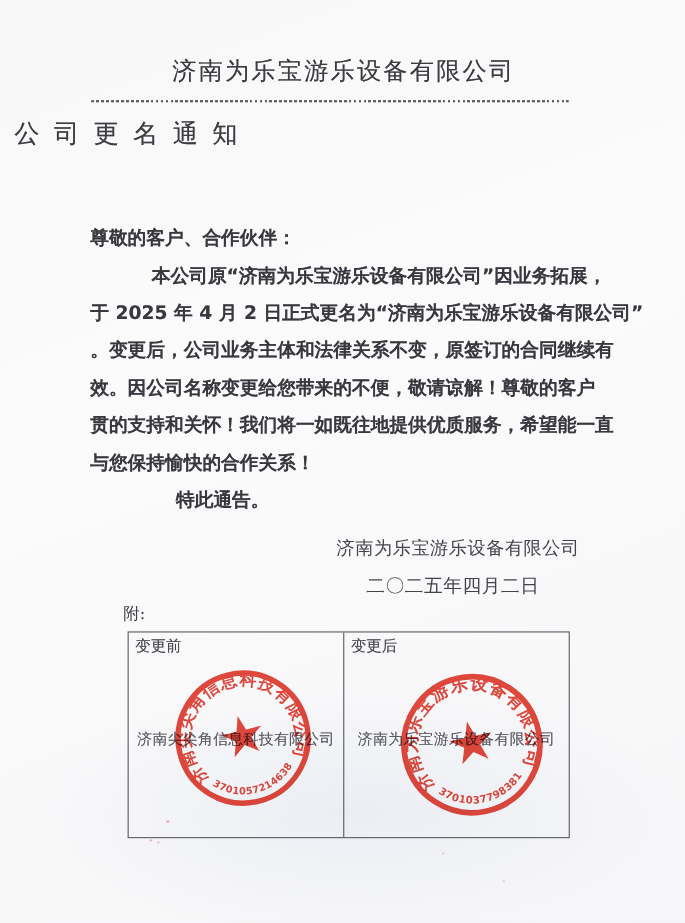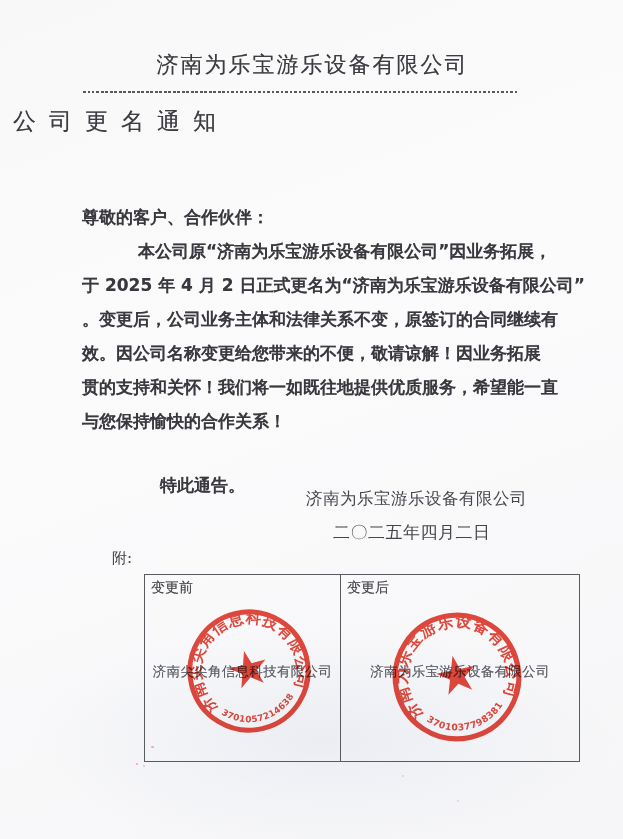--- a/index.html
+++ b/index.html
@@ -26,27 +26,27 @@
     text-shadow:0 0 .5px rgba(60,60,66,.55);
   }
   .body-block{
     position:absolute;top:200px;left:82px;width:470px;
     font-family:"DejaVu Sans","Liberation Sans",sans-serif;
     font-weight:700;font-size:17px;line-height:34px;color:#38383e;
     text-shadow:0 0 .4px rgba(56,56,62,.45);
   }
   .body-line{white-space:nowrap;}
   .indent-a{padding-left:56px;}
-  .indent-b{padding-left:78px;margin-top:30px;}
+  .indent-b{padding-left:78px;}
   .sig-company{position:absolute;top:488px;left:306px;font-size:16.5px;letter-spacing:.5px;color:#44444b;}
   .sig-date{position:absolute;top:521px;left:333px;font-size:17px;letter-spacing:.5px;color:#44444b;}
   .attach-label{position:absolute;top:549px;left:112px;font-size:15px;color:#3e3e45;}
   .attach-table{
-    position:absolute;top:574px;left:116px;width:436px;height:188px;
-    box-sizing:border-box;border:1.5px solid #595960;display:flex;margin-left:28px;
+    position:absolute;top:574px;left:116px;width:402px;height:188px;
+    box-sizing:border-box;border:1.5px solid #595960;display:flex;
   }
   .cell{position:relative;box-sizing:border-box;height:100%;}
   .cell-before{width:196px;border-right:1.5px solid #595960;}
   .cell-after{flex:1;}
   .cell-header{
     position:absolute;top:4px;left:6px;font-size:14px;color:#46464d;
     text-shadow:0 0 .4px rgba(70,70,77,.5);
   }
   .cell-company{
     position:absolute;top:88px;left:0;width:100%;text-align:center;
@@ -73,21 +73,21 @@
 
   <div class="doc-title">济南为乐宝游乐设备有限公司</div>
   <div class="dashed-rule"></div>
   <div class="notice-title">公司更名通知</div>
 
   <div class="body-block">
     <div class="body-line">尊敬的客户、合作伙伴：</div>
     <div class="body-line indent-a">本公司原“济南为乐宝游乐设备有限公司”因业务拓展，</div>
     <div class="body-line">于 2025 年 4 月 2 日正式更名为“济南为乐宝游乐设备有限公司”</div>
     <div class="body-line">。变更后，公司业务主体和法律关系不变，原签订的合同继续有</div>
-    <div class="body-line">效。因公司名称变更给您带来的不便，敬请谅解！因业务拓展</div>
+    <div class="body-line">效。因公司名称变更给您带来的不便，敬请谅解！尊敬的客户</div>
     <div class="body-line">贯的支持和关怀！我们将一如既往地提供优质服务，希望能一直</div>
     <div class="body-line">与您保持愉快的合作关系！</div>
     <div class="body-line indent-b">特此通告。</div>
   </div>
 
   <div class="sig-company">济南为乐宝游乐设备有限公司</div>
   <div class="sig-date">二〇二五年四月二日</div>
 
   <div class="attach-label">附:</div>
 

